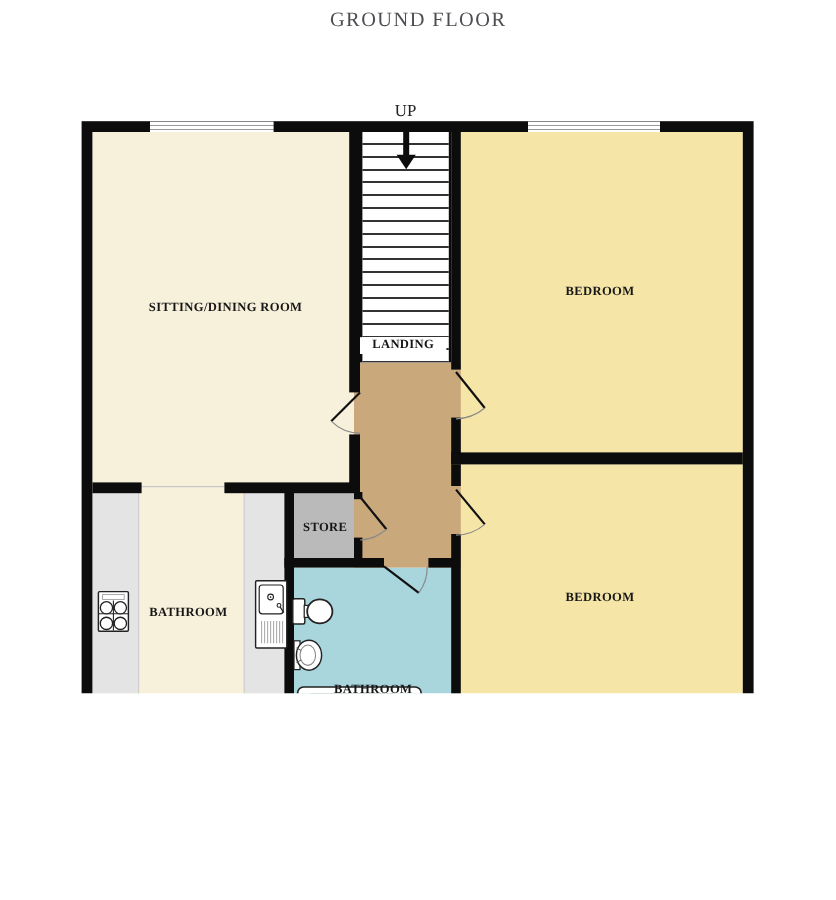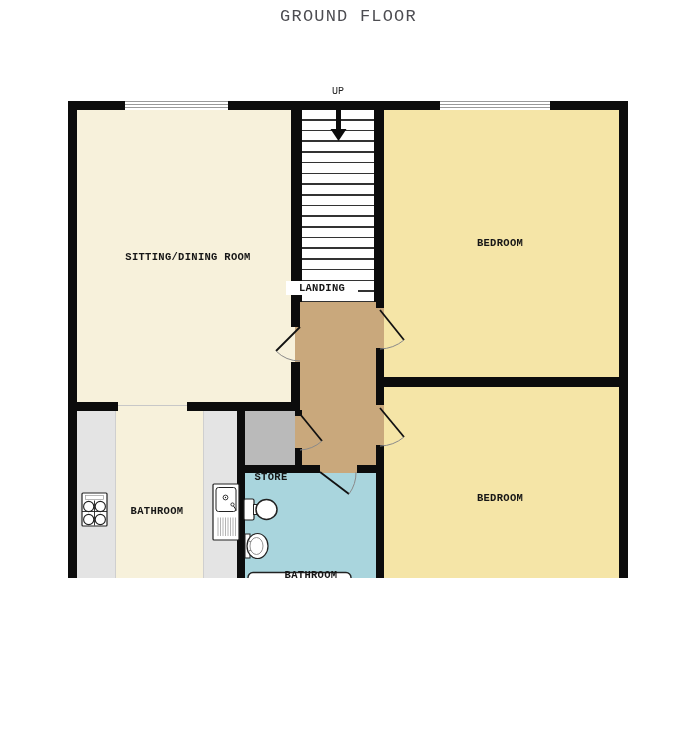--- a/index.html
+++ b/index.html
@@ -1,17 +1,17 @@
 <!DOCTYPE html>
 <html><head>
 <meta charset="utf-8">
 <style>
   html,body{margin:0;padding:0;background:#fff;}
   #page{position:relative;width:697px;height:578px;background:#fff;
-        font-family:Liberation Mono, monospace;overflow:hidden;}
+        font-family:Liberation Serif, serif;overflow:hidden;}
   .abs{position:absolute;}
   
   #title{left:0;top:7px;width:697px;text-align:center;font-size:17px;
          letter-spacing:1.2px;color:#4d4d52;}
   
   #outline{left:68px;top:101px;width:542px;height:501px;border:9px solid #0c0c0c;z-index:3;}
   
   .room{z-index:1;}
   .cream{background:#F7F1DB;}
   .yellow{background:#F5E5A7;}
@@ -28,25 +28,25 @@
           box-sizing:border-box;z-index:2;}
   #treads{left:302px;top:110px;width:72px;height:192px;z-index:2;
           background:repeating-linear-gradient(to bottom,rgba(0,0,0,0) 0 9.1px,#333 9.1px 10.7px);}
   
   .window{height:9px;z-index:4;background:linear-gradient(to bottom,
           #999 0 0.8px,#fff 0.8px 3.2px,#999 3.2px 4px,#fff 4px 6.4px,
           #999 6.4px 7.2px,#fff 7.2px 9px);}
   
   .rlabel{z-index:6;transform:translate(-50%,-50%);white-space:nowrap;
           font-size:10.5px;font-weight:bold;color:#161616;letter-spacing:.3px;}
-  #landing-label{z-index:6;left:286px;top:281px;width:72px;height:14px;line-height:14px;
+  #landing-label{z-index:6;left:300px;top:281px;width:72px;height:14px;line-height:14px;
           text-align:center;background:#fff;font-size:10.5px;font-weight:bold;
           color:#161616;letter-spacing:.3px;}
   #up-label{z-index:6;left:324px;top:86px;width:28px;text-align:center;
-          font-size:10px;color:#222;}
+          font-size:14px;color:#222;}
   
   #overlay{left:0;top:0;z-index:5;pointer-events:none;}
   .leaf{stroke:#111;stroke-width:1.8;fill:none;}
   .swing{stroke:#8a8a8a;stroke-width:1;fill:none;}
   .fix{stroke:#222;fill:#fff;}
   
   #disclaimer{left:0;top:713px;width:697px;text-align:center;color:#3c3c3c;
           font-size:5.6px;line-height:6.1px;z-index:6;}
 </style>
 </head>
@@ -160,21 +160,21 @@
       <path d="M249,589.5 h7" stroke="#333" stroke-width="1.2" fill="none"></path>
       <circle class="fix" cx="256.5" cy="589.5" r="2.6" stroke-width="1" stroke="#333"></circle>
       <circle class="fix" cx="265.5" cy="589.5" r="1.8" stroke-width="0.9" stroke="#555"></circle>
     </g>
   </svg>
 
   <div class="abs rlabel" style="left:188px;top:257px;">SITTING/DINING ROOM</div>
   <div class="abs rlabel" style="left:500px;top:243px;">BEDROOM</div>
   <div class="abs rlabel" style="left:500px;top:498px;">BEDROOM</div>
   <div class="abs rlabel" style="left:157px;top:511px;">BATHROOM</div>
-  <div class="abs rlabel" style="left:271px;top:440px;margin-top:37px;">STORE</div>
+  <div class="abs rlabel" style="left:271px;top:440px;">STORE</div>
   <div class="abs rlabel" style="left:311px;top:575px;">BATHROOM</div>
   <div class="abs" id="landing-label">LANDING</div>
   <div class="abs" id="up-label">UP</div>
 
   <div class="abs" id="disclaimer">
     <div>Whilst every attempt has been made to ensure the accuracy of the floorplan contained here, measurements</div>
     <div>of doors, windows, rooms and any other items are approximate and no responsibility is taken for any error,</div>
     <div>omission or mis-statement. This plan is for illustrative purposes only and should be used as such by any</div>
     <div>prospective purchaser. The services, systems and appliances shown have not been tested and no guarantee</div>
     <div>as to their operability or efficiency can be given.</div>

